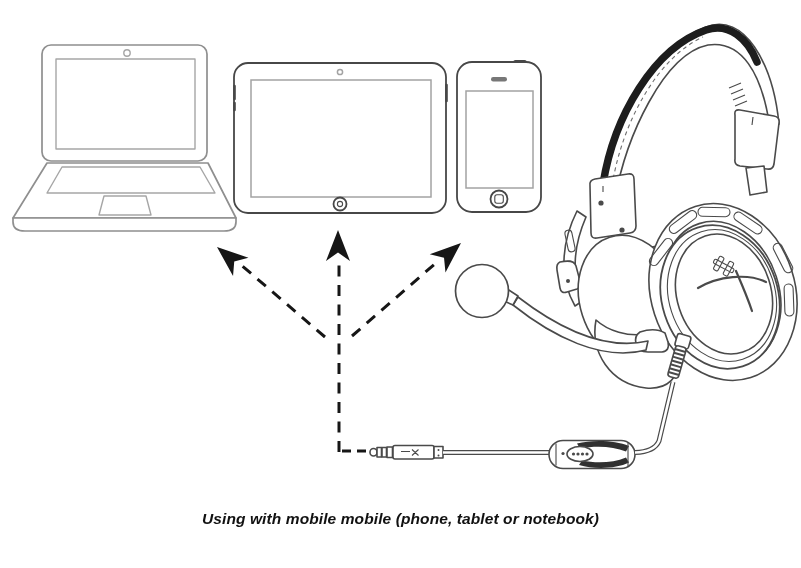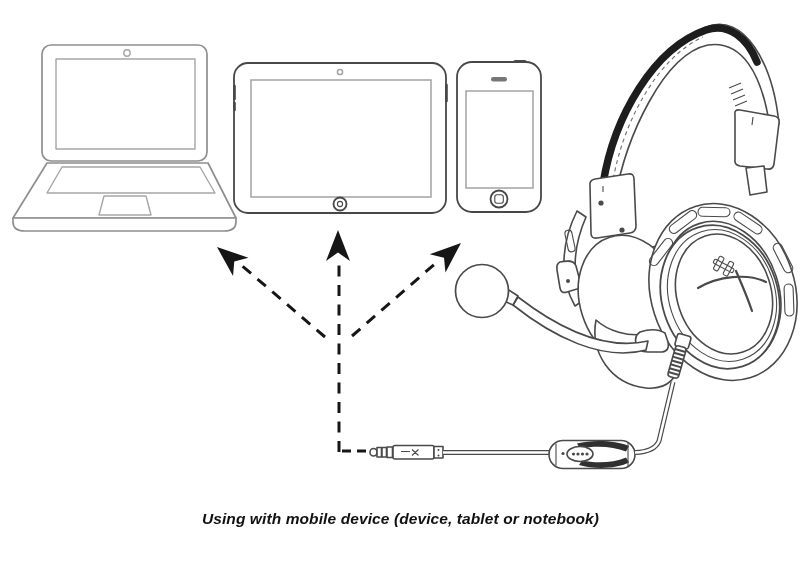--- a/index.html
+++ b/index.html
@@ -194,14 +194,14 @@
     </g>
 
     <g transform="rotate(16 677 362)">
       <rect class="hs" x="670" y="334" width="14" height="13" rx="2.5"></rect>
       <rect class="hs" x="671.5" y="346" width="11" height="32" rx="3"></rect>
       <path class="rib" d="M671.5,350 h11 M671.5,354 h11 M671.5,358 h11 M671.5,362 h11 M671.5,366 h11 M671.5,370 h11 M671.5,374 h11"></path>
     </g>
   </g>
 </svg>
 
-<div class="caption">Using with mobile device (device, tablet or notebook)</div>
+<div class="caption">Using with mobile mobile (phone, tablet or notebook)</div>
 </div>
 
 </body></html>

